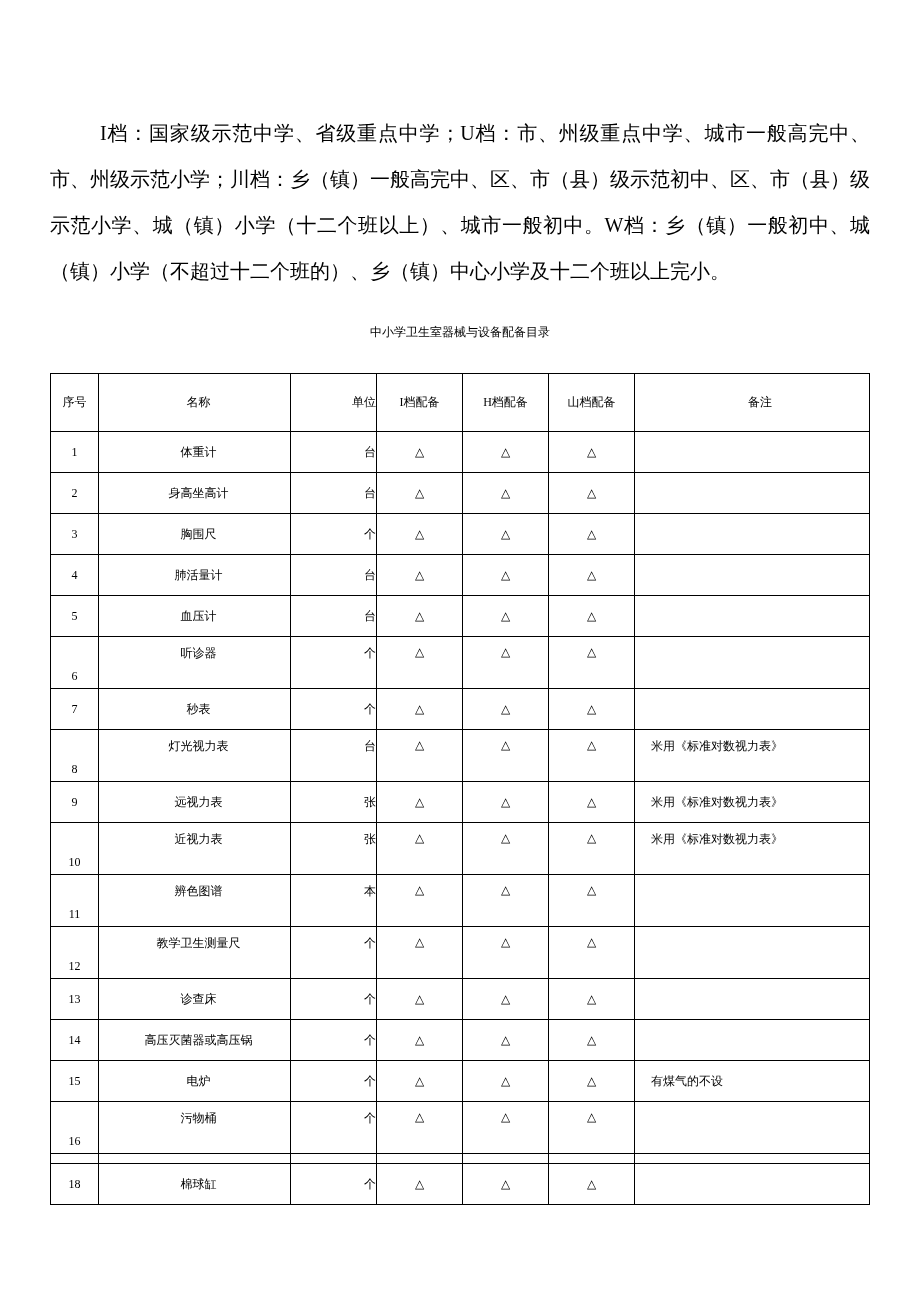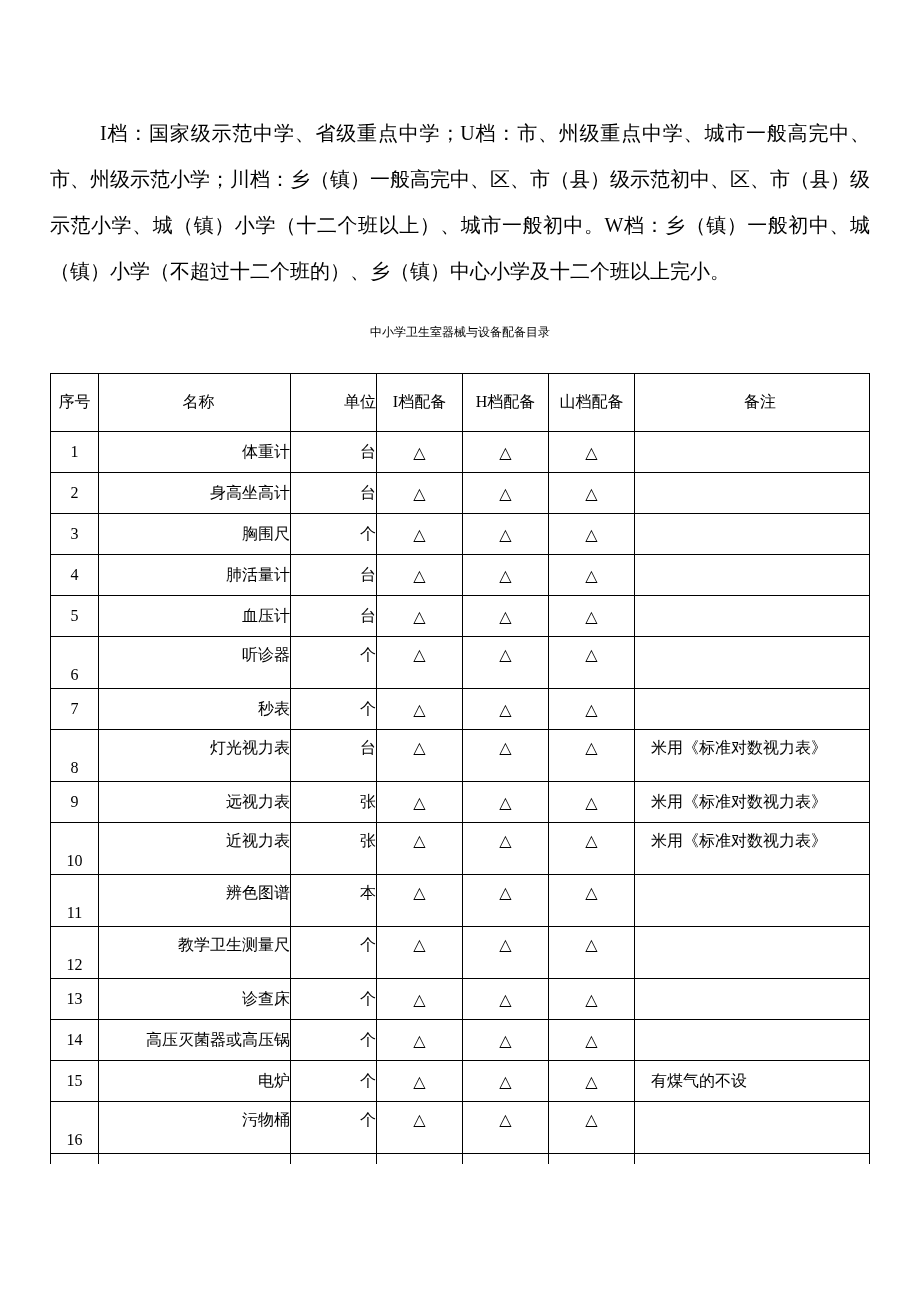--- a/index.html
+++ b/index.html
@@ -19,36 +19,36 @@
     }
     .intro-first { padding-left: 2.5em; display: inline; }
     .caption {
       text-align: center;
       font-size: 12px;
       margin-bottom: 20px;
     }
     table {
       width: 100%;
       border-collapse: collapse;
-      font-size: 16px;
+      font-size: 12px;
       margin-top: 32px;
     }
     th, td {
       border: 1px solid #000;
       padding: 0;
       vertical-align: middle;
     }
     th {
       font-weight: normal;
       text-align: center;
       height: 58px;
     }
     td { height: 41px; }
     .col-seq { width: 48px; text-align: center; }
-    .col-name { width: 192px; padding-left: 8px; text-align: right; }
+    .col-name { width: 192px; padding-left: 8px; text-align: center; }
     .col-unit { width: 86px; text-align: right; }
     .col-g { width: 86px; text-align: center; }
     .col-note { padding-left: 16px; text-align: left; }
     .seq-bottom { vertical-align: bottom; padding-bottom: 4px; }
     .name-top { vertical-align: top; padding-top: 8px; }
     .tall { height: 52px; }
     .spacer td { height: 10px; border-left:1px solid #000; border-right:1px solid #000; border-bottom: none; border-top: none;}
   </style>
 </head>
 <body>
@@ -216,14 +216,23 @@
       </tr>
       <tr class="spacer">
         <td class="col-seq"></td>
         <td class="col-name"></td>
         <td class="col-unit"></td>
         <td class="col-g"></td>
         <td class="col-g"></td>
         <td class="col-g"></td>
         <td class="col-note"></td>
       </tr>
+      <tr>
+        <td class="col-seq">18</td>
+        <td class="col-name">棉球缸</td>
+        <td class="col-unit">个</td>
+        <td class="col-g">△</td>
+        <td class="col-g">△</td>
+        <td class="col-g">△</td>
+        <td class="col-note"></td>
+      </tr>
     </tbody>
 </table>
 
 </body></html>

